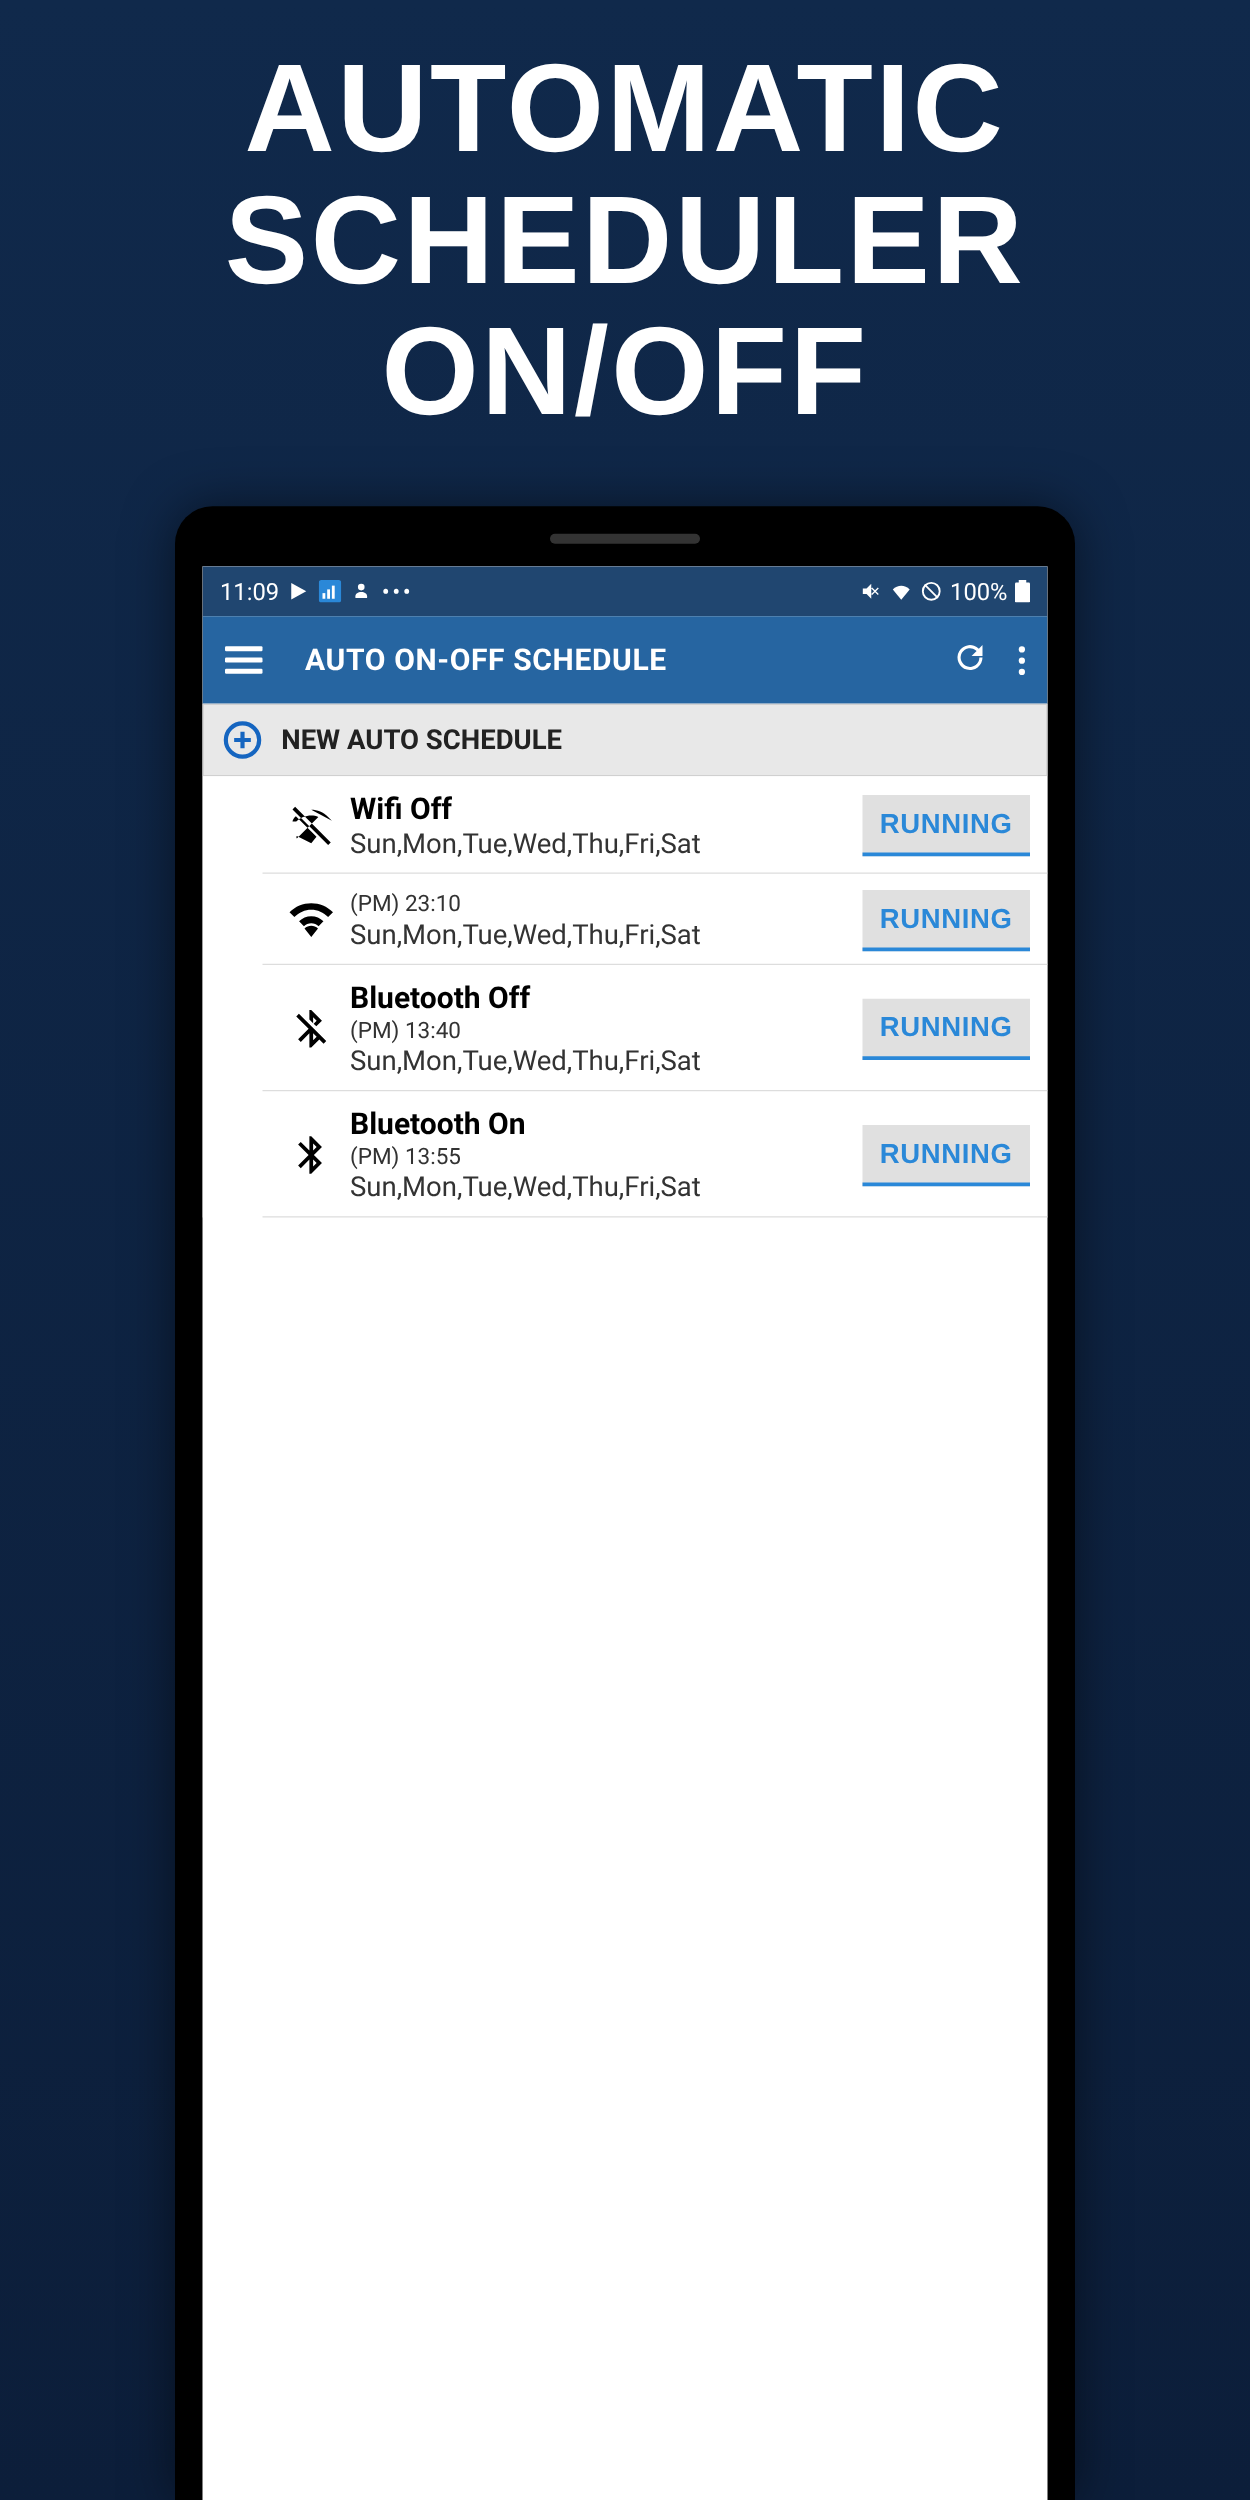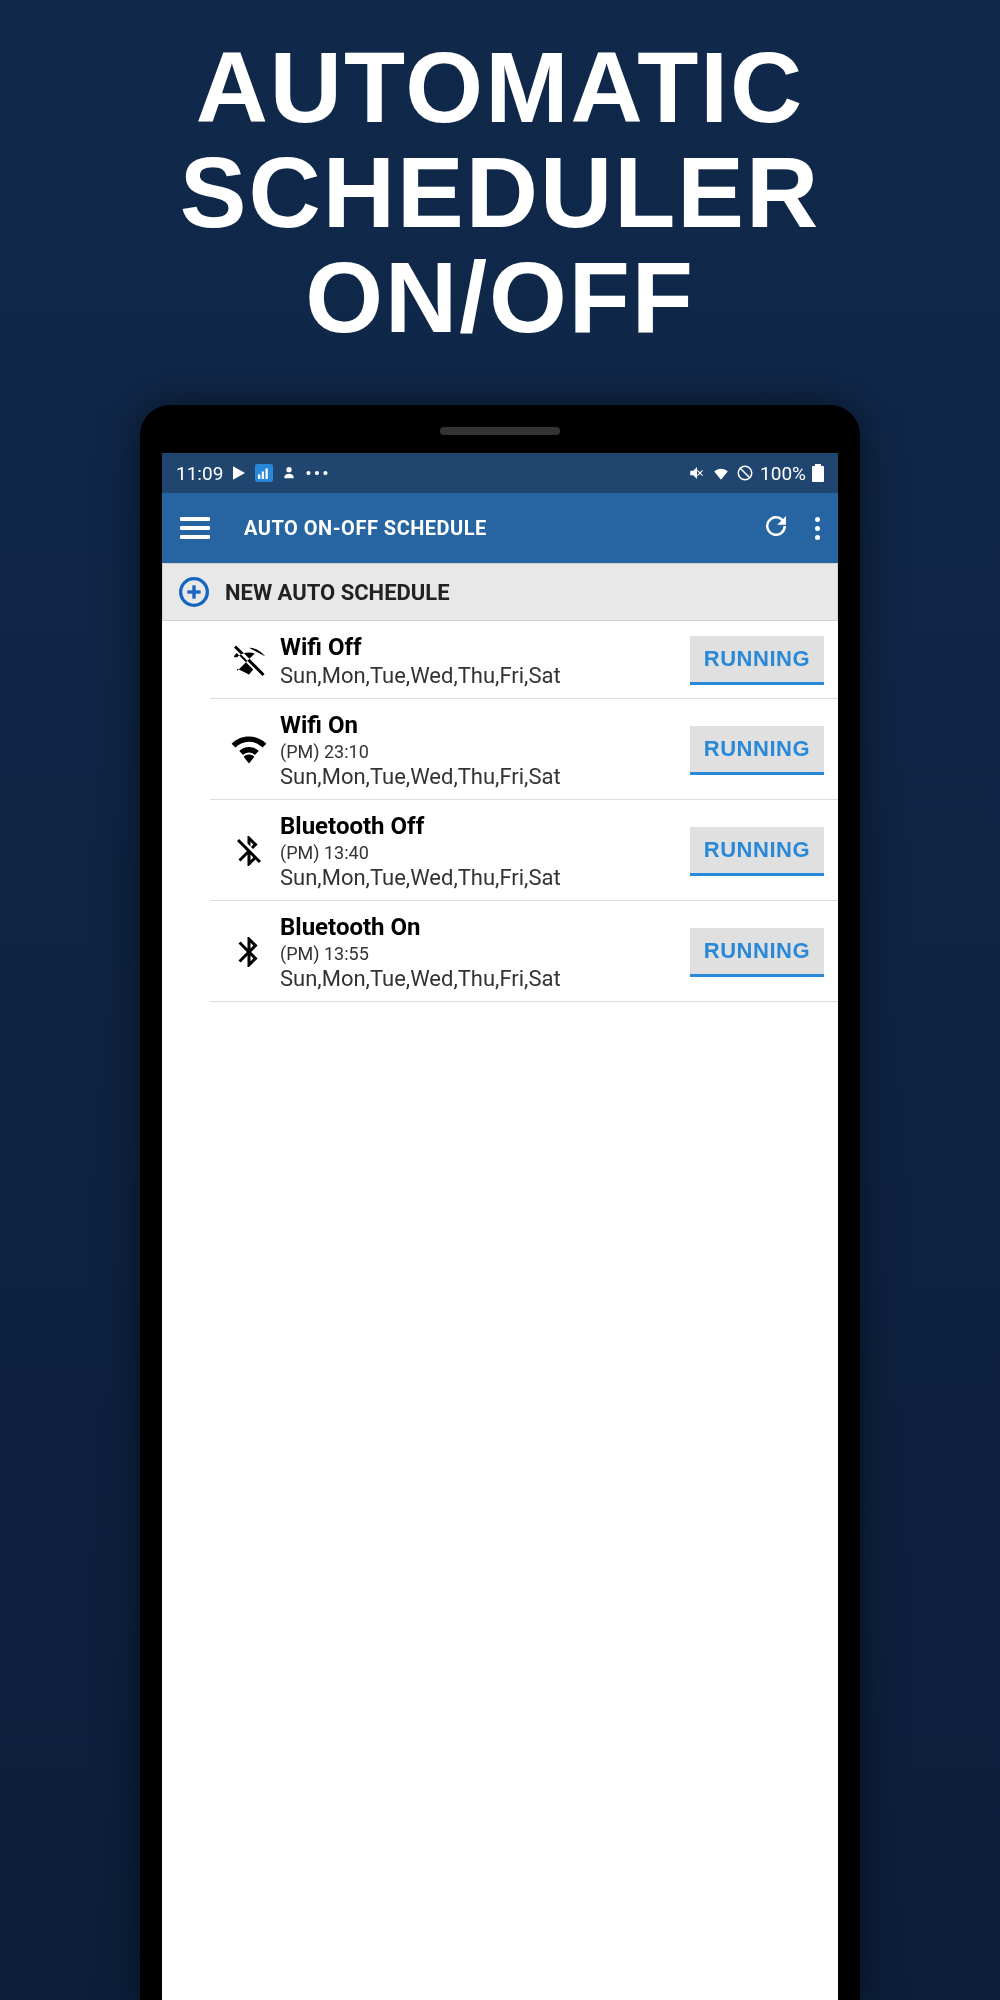--- a/index.html
+++ b/index.html
@@ -67,21 +67,21 @@
 .app-bar {
   background: #2665a1;
   height: 70px;
   display: flex;
   align-items: center;
   padding: 0 18px;
   color: #fff;
 }
 .menu-icon { width: 30px; display:flex; flex-direction:column; gap:5px; cursor:pointer; }
 .menu-icon span { height:4px; background:#fff; border-radius:1px; }
-.app-title { margin-left: 34px; font-size: 20px; font-weight: 700; letter-spacing: 0.5px; flex:1; }
+.app-title { margin-left: 34px; font-size: 24px; font-weight: 700; letter-spacing: 0.5px; flex:1; }
 .refresh-btn { cursor:pointer; margin-right: 24px; }
 .more-btn { cursor:pointer; display:flex; flex-direction:column; gap:4px; }
 .more-btn span { width:5px; height:5px; background:#fff; border-radius:50%; }
 .new-schedule-bar {
   background: #e8e8e8;
   border: 1px solid #d0d0d0;
   height: 58px;
   display: flex;
   align-items: center;
   cursor: pointer;
@@ -229,21 +229,20 @@
         <button class="status-btn">RUNNING</button>
       </div>
 
       <div class="row">
         <div class="row-icon">
           <svg class="icon-svg" width="36" height="36" viewBox="0 0 24 24">
               <path d="M12 21l3.6-4.5c-1-1-2.3-1.5-3.6-1.5s-2.6.5-3.6 1.5L12 21zM12 3C7.6 3 3.5 4.7.4 7.8L3 10.4C5.5 7.9 8.6 6.5 12 6.5s6.5 1.4 9 3.9l2.6-2.6C20.5 4.7 16.4 3 12 3zm0 7c-2.5 0-4.8 1-6.5 2.7l2.6 2.6c1-1 2.4-1.6 3.9-1.6s2.9.6 3.9 1.6l2.6-2.6C16.8 11 14.5 10 12 10z"></path>
             </svg>
         </div>
         <div class="row-body">
-          <div class="row-title">Wifi On</div>
           <div class="row-time">(PM) 23:10</div>
           <div class="row-days">Sun,Mon,Tue,Wed,Thu,Fri,Sat</div>
         </div>
         <button class="status-btn">RUNNING</button>
       </div>
 
       <div class="row">
         <div class="row-icon">
           <svg class="icon-svg" width="36" height="36" viewBox="0 0 24 24">
               <path d="M13 5.83l1.88 1.88-1.6 1.6 1.41 1.41 3.02-3.02L12 2h-1v5.03l2 2V5.83zM5.41 4L4 5.41 10.59 12 5 17.59 6.41 19 11 14.41V22h1l4.29-4.29 2.3 2.3L20 18.59 5.41 4zM13 18.17v-3.76l1.88 1.88L13 18.17z"></path>

